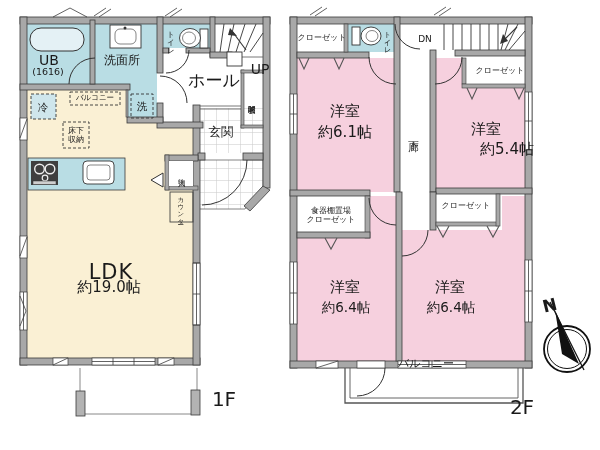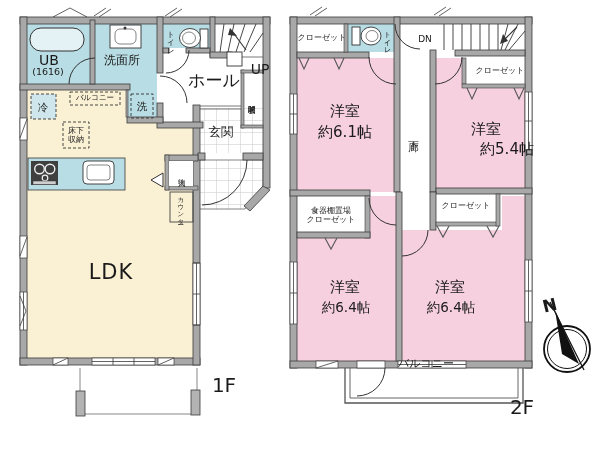--- a/index.html
+++ b/index.html
@@ -252,21 +252,22 @@
 <div class="lbl" style="left:43px;top:107px;font-size:10.5px">冷</div>
 <div class="lbl" style="left:95px;top:98px;font-size:7.5px">バルコニー</div>
 <div class="lbl" style="left:142px;top:106px;font-size:10.5px">洗</div>
 <div class="lbl" style="left:76px;top:135px;font-size:8px">
   <div>床下</div>
   <div>収納</div>
 </div>
 <div class="lbl v" style="left:181px;top:173px;font-size:7.5px">物入</div>
 <div class="lbl v" style="left:180px;top:207px;font-size:6.5px;height:30px">カウンター</div>
 <div class="lbl" style="left:111px;top:272px;font-size:21px;font-weight:400;letter-spacing:1px">LDK</div>
-<div class="lbl" style="left:224px;top:385px;font-size:20px">1F</div>
+<div class="lbl" style="left:109px;top:288px;font-size:15px">約19.0帖</div>
+<div class="lbl" style="left:224px;top:399px;font-size:20px">1F</div>
 
 <div class="lbl" style="left:322px;top:38px;font-size:8px">クローゼット</div>
 <div class="lbl v" style="left:387px;top:38px;font-size:7px">トイレ</div>
 <div class="lbl" style="left:425px;top:39px;font-size:9px">DN</div>
 <div class="lbl" style="left:345px;top:112px;font-size:15px">洋室</div>
 <div class="lbl" style="left:345px;top:133px;font-size:15px">約6.1帖</div>
 <div class="lbl v" style="left:414px;top:133px;font-size:10.5px">廊下</div>
 <div class="lbl" style="left:500px;top:71px;font-size:8px">クローゼット</div>
 <div class="lbl" style="left:486px;top:130px;font-size:15px">洋室</div>
 <div class="lbl" style="left:507px;top:150px;font-size:15px">約5.4帖</div>

